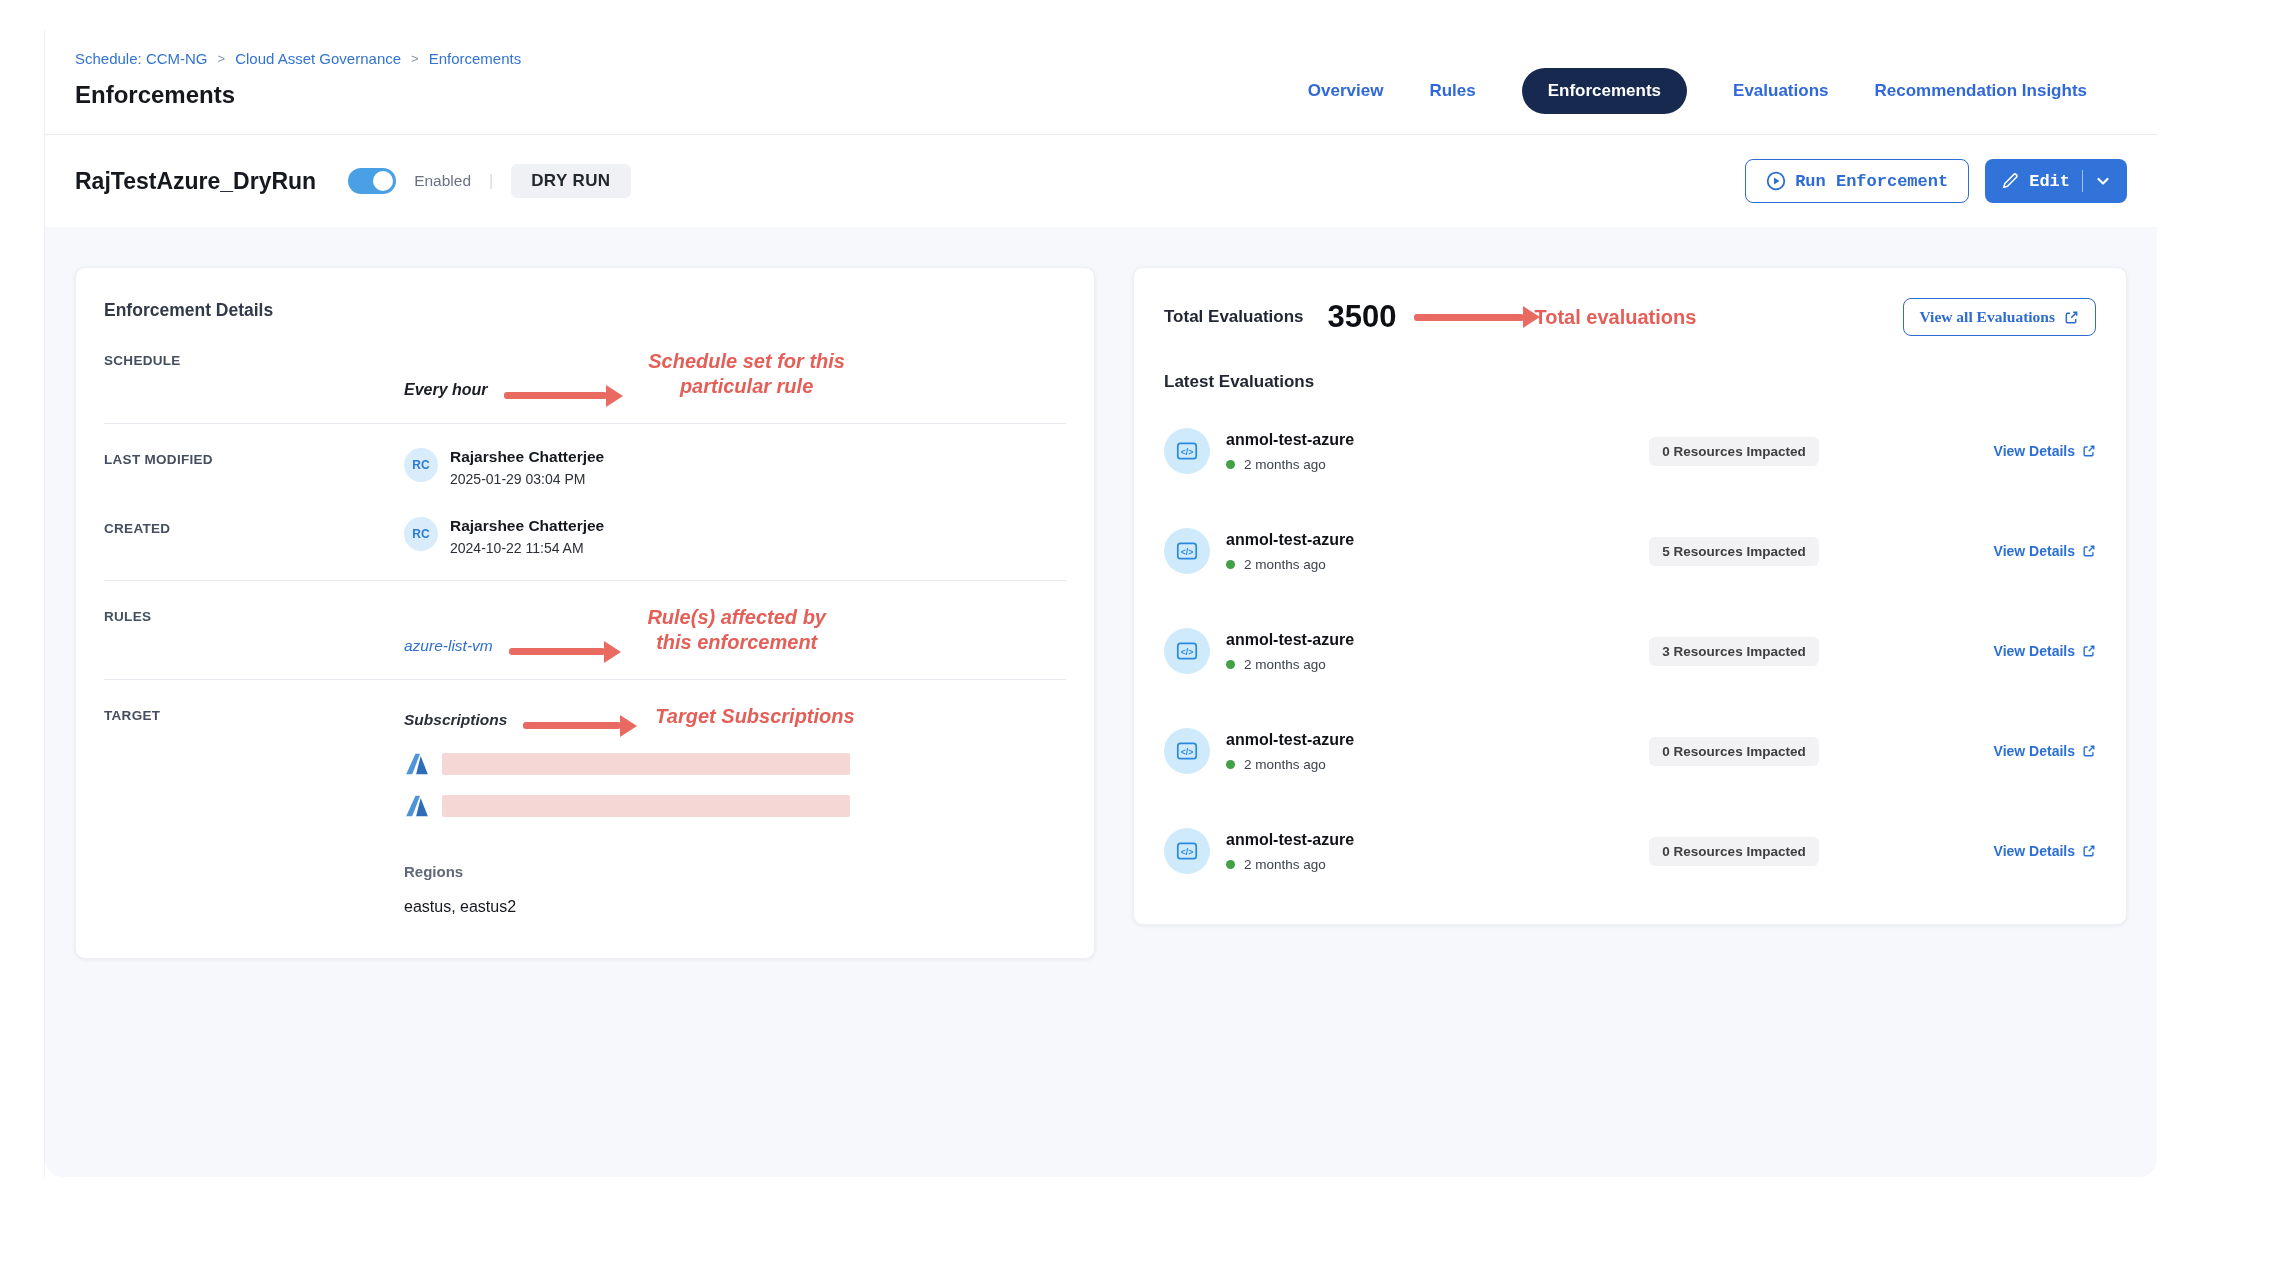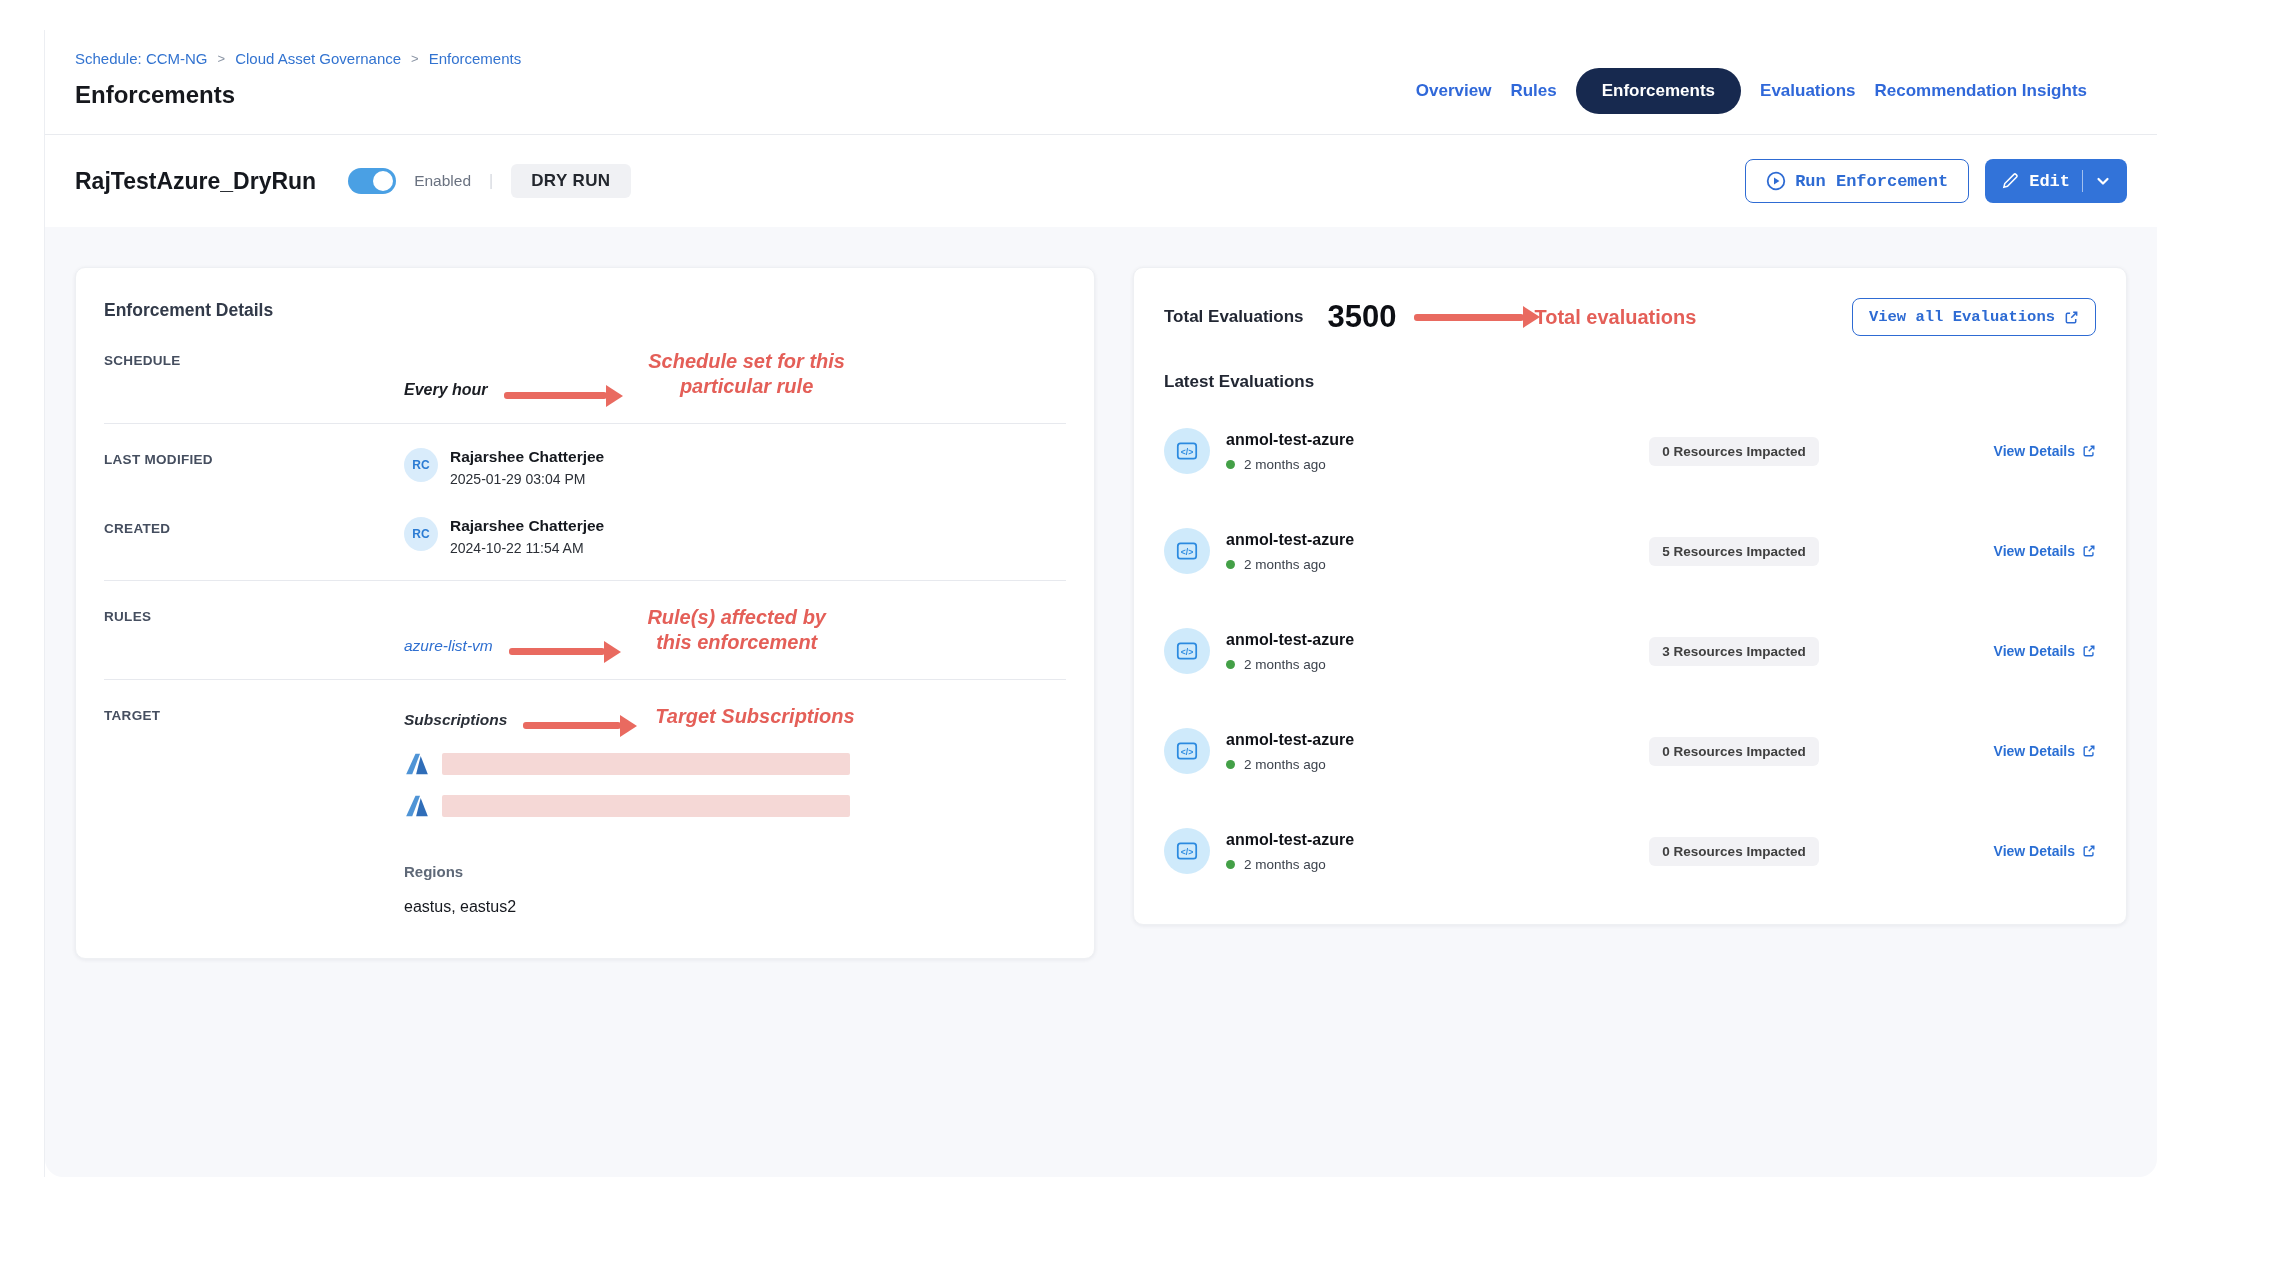--- a/index.html
+++ b/index.html
@@ -9,21 +9,21 @@
     font-family:"Liberation Sans", sans-serif; color:#1b1e24;
   }
   .frame { position:absolute; left:44px; top:30px; width:2113px; border-left:1px solid #eceef2; }
 
   
   .header { display:flex; justify-content:space-between; align-items:flex-start; padding:20px 30px 20px 30px; }
   .crumbs { font-size:15px; color:#3273d0; display:flex; gap:10px; align-items:center; }
   .crumbs a { color:#3273d0; text-decoration:none; cursor:pointer; }
   .crumb-sep { color:#8a94a4; font-size:13px; }
   .page-title { margin-top:14px; font-size:24px; font-weight:700; color:#16181d; }
-  .tabs { display:flex; align-items:center; gap:19px; margin-top:18px; margin-right:40px; }
+  .tabs { display:flex; align-items:center; gap:46px; margin-top:18px; margin-right:40px; }
   .tab { font-size:17px; font-weight:600; color:#3068d9; cursor:pointer; white-space:nowrap; }
   .tab.active { background:#17294f; color:#ffffff; padding:13px 26px; border-radius:999px; }
 
   
   .subheader { display:flex; justify-content:space-between; align-items:center; padding:24px 30px; border-top:1px solid #e9ebef; }
   .sub-left { display:flex; align-items:center; gap:18px; }
   .enf-name { font-size:23px; font-weight:700; color:#15181e; }
   .toggle { width:48px; height:26px; background:#4aa0e4; border-radius:13px; position:relative; cursor:pointer; margin-left:14px; }
   .toggle .knob { position:absolute; right:3px; top:3px; width:20px; height:20px; border-radius:50%; background:#ffffff; }
   .enabled-txt { font-size:15.5px; color:#6a7280; }
@@ -64,21 +64,21 @@
   .anno.center { text-align:center; }
   .arrow { position:relative; height:7px; background:#e96a60; border-radius:3px; margin-right:18px; flex:none; }
   .arrow::after { content:''; position:absolute; right:-16px; top:50%; transform:translateY(-50%);
     border-left:17px solid #e96a60; border-top:11px solid transparent; border-bottom:11px solid transparent; }
 
   
   .total-line { display:flex; align-items:center; gap:18px; }
   .total-label { font-size:17px; font-weight:700; color:#222733; }
   .total-value { font-size:31px; font-weight:800; color:#0d0f14; margin-left:6px; }
   .total-line .arrow { margin-right:4px; }
-  .btn-viewall { margin-left:auto; display:flex; align-items:center; gap:9px; border:1.5px solid #2e6bd3; color:#2e6bd3; background:#fff; font-size:15.5px; font-weight:700; padding:9px 16px; border-radius:8px; cursor:pointer; font-family:Liberation Mono, monospace; }
+  .btn-viewall { margin-left:auto; display:flex; align-items:center; gap:9px; border:1.5px solid #2e6bd3; color:#2e6bd3; background:#fff; font-size:15.5px; font-weight:700; padding:9px 16px; border-radius:8px; cursor:pointer; font-family:Liberation Serif, serif; }
   .latest-h { font-size:17px; font-weight:700; color:#222733; margin-top:36px; margin-bottom:36px; }
   .eval-row { display:grid; grid-template-columns:430px 280px 1fr; align-items:center; margin-bottom:54px; }
   .eval-row:last-child { margin-bottom:20px; }
   .eval-left { display:flex; align-items:center; gap:16px; }
   .eval-icon-circle { width:46px; height:46px; border-radius:50%; background:#cfeafb; display:flex; align-items:center; justify-content:center; }
   .eval-name { font-size:16px; font-weight:700; color:#101218; }
   .eval-time { display:flex; align-items:center; gap:9px; margin-top:8px; }
   .gdot { width:9px; height:9px; border-radius:50%; background:#43a047; }
   .time-txt { font-size:13.5px; color:#3c424c; }
   .impact-badge { justify-self:center; background:#f2f2f5; border-radius:6px; padding:7px 13px; font-size:13.5px; font-weight:700; color:#404040; white-space:nowrap; }

